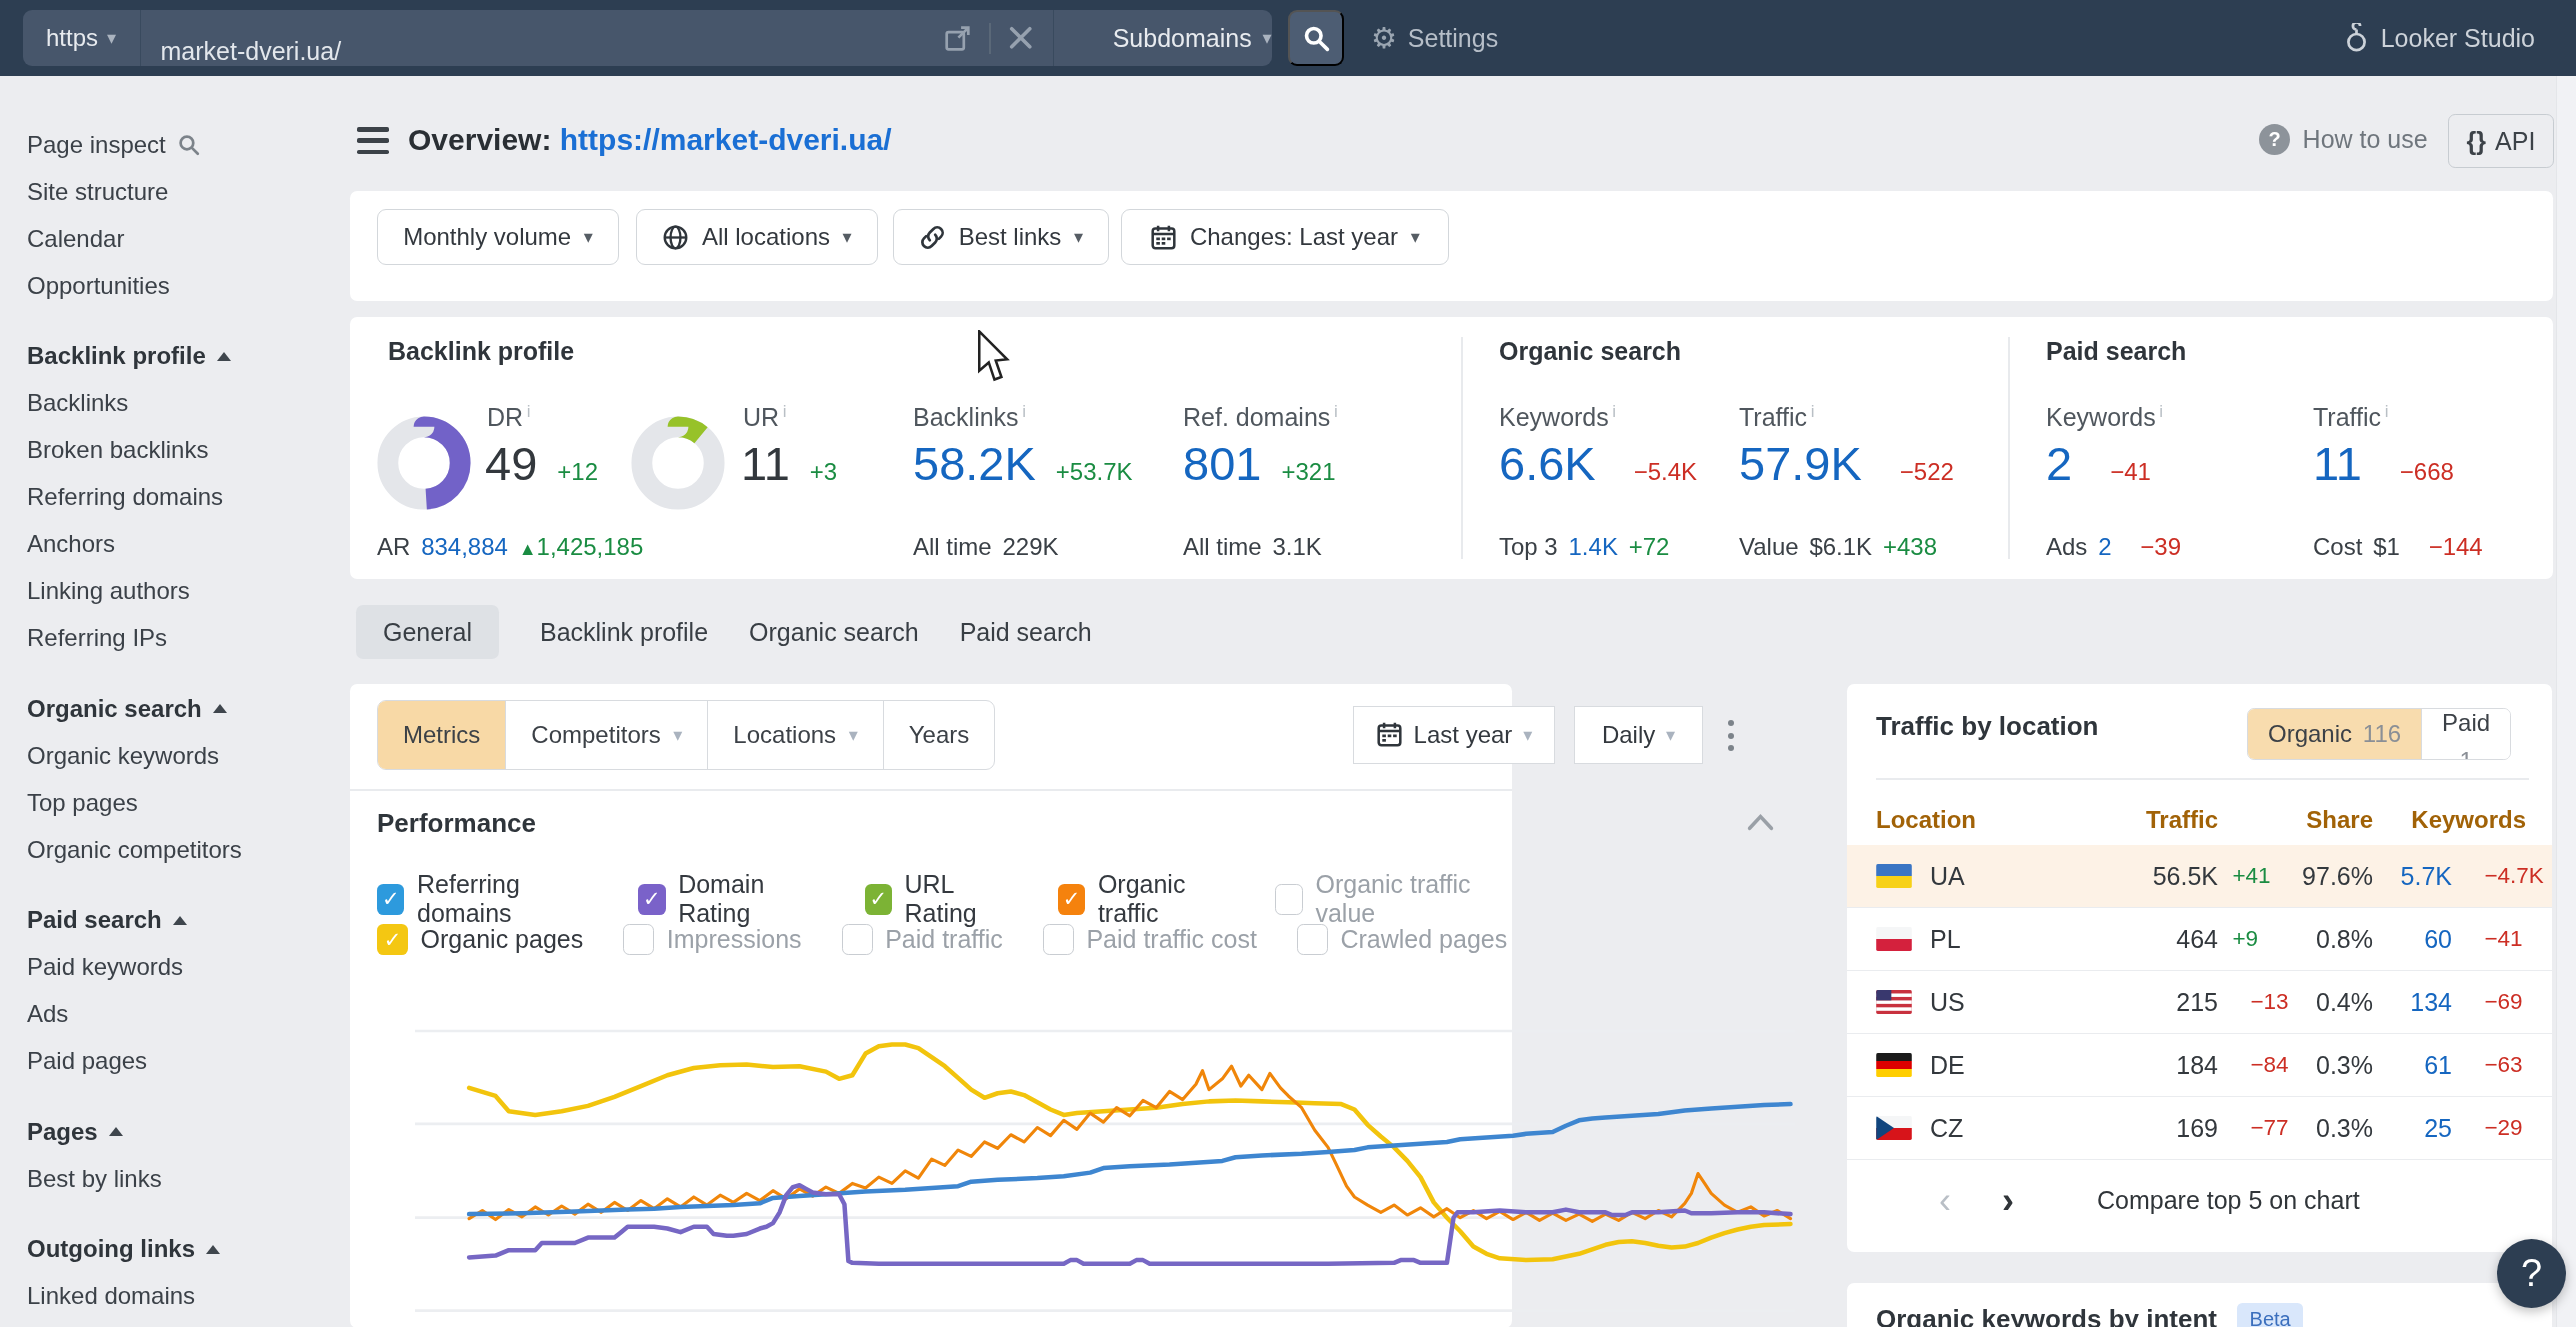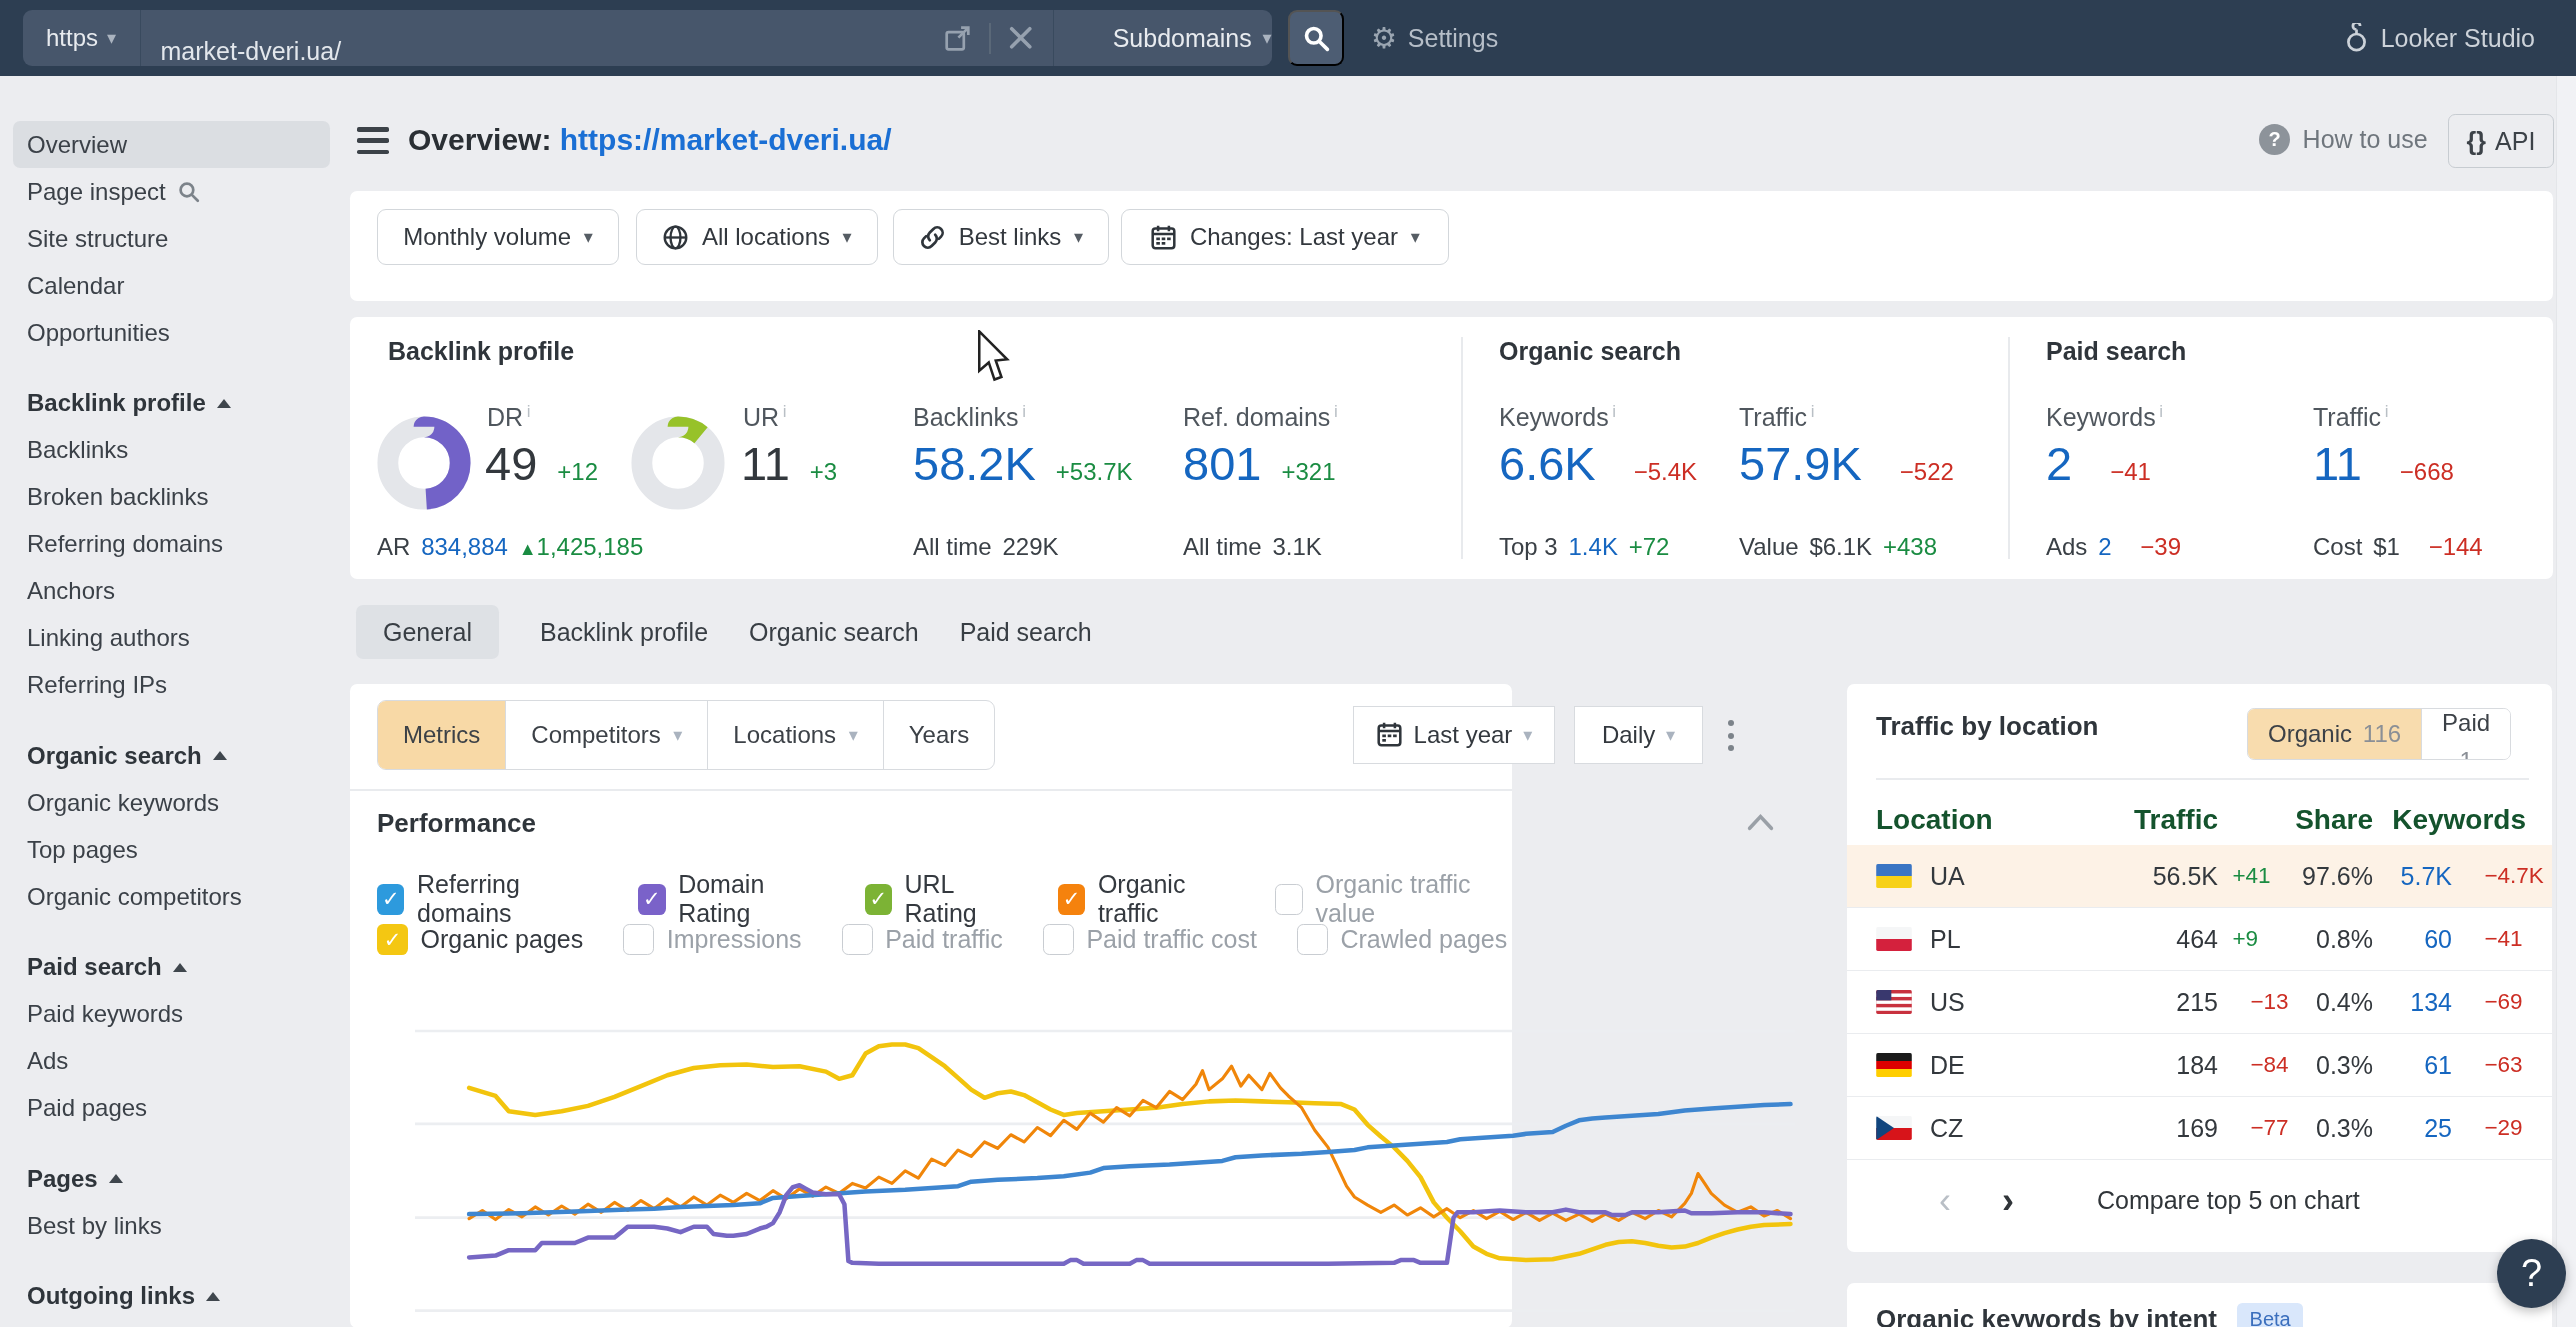--- a/index.html
+++ b/index.html
@@ -82,21 +82,21 @@
   
   .loc-card{left:1847px;top:684px;width:705px;height:568px;}
   .loc-title{position:absolute;left:29px;top:27px;font-size:26px;font-weight:bold;color:#2f353b;}
   .toggle{position:absolute;left:400px;top:23.5px;height:52px;display:flex;border:1.8px solid #d8dbdf;border-radius:7.2px;overflow:hidden;box-sizing:border-box;}
   .tseg{display:flex;align-items:center;gap:10.8px;padding:0 20px;font-size:24px;color:#3c4147;}
   .tseg.sel{background:#f8dcae;}
   .tseg.unsel{border-left:1.8px solid #d8dbdf;background:#fff;flex-direction:column;}
   .tcount{color:#8a8f96;}
   .loc-div{position:absolute;left:29px;right:23.5px;top:94px;height:1.8px;background:#e9ebee;}
   .loc-grid{display:grid;grid-template-columns:54px 153px 135px 49px 106px 79px 74px;align-items:center;box-sizing:border-box;padding-left:29px;padding-right:25px;}
-  .loc-head{position:absolute;left:0;right:0;top:114px;height:43px;font-size:28px;font-weight:bold;color:#14532d;}
+  .loc-head{position:absolute;left:0;right:0;top:114px;height:43px;font-size:24px;font-weight:bold;color:#a16207;}
   .loc-rows{position:absolute;left:0;right:0;top:161px;}
   .loc-row{height:63px;border-bottom:1.8px solid #eaecef;font-size:25px;}
   .loc-row.hl{background:#fdf2e6;}
   .ra{text-align:right;}
   .dcell{padding-left:14.4px;font-size:22.5px;}
   .kwv{color:#1566c0;}
   .flag{width:36px;height:24px;border-radius:1.8px;overflow:hidden;display:block;}
   .loc-foot{position:absolute;left:0;right:0;top:476px;height:81px;display:flex;align-items:center;font-size:25px;color:#303539;}
   .pg-prev{margin-left:92px;color:#b9bfc6;font-size:36px;}
   .pg-next{margin-left:51px;color:#303539;font-size:36px;font-weight:bold;}
@@ -160,23 +160,20 @@
           <g fill="none" stroke="#ccd2d9" stroke-width="3">
             <circle cx="15" cy="21" r="9"></circle>
             <path d="M15 12 v-5 M15 7 a4 4 0 1 1 4-4"></path>
           </g>
         </svg>
       <span>Looker Studio</span>
     </div>
   </header>
 
   <aside class="sidebar">
-    <div class="side-item active">
-        <span>Overview</span>
-      </div>
     <div class="side-item">
       <span>Page inspect</span>
       <svg width="23.5" height="23.5" viewBox="0 0 26 26">
           <g fill="none" stroke="#7c838a" stroke-width="3" stroke-linecap="round">
             <circle cx="11" cy="11" r="7"></circle>
             <path d="M16.5 16.5 L23 23"></path>
           </g>
         </svg>
     </div>
     <div class="side-item">

